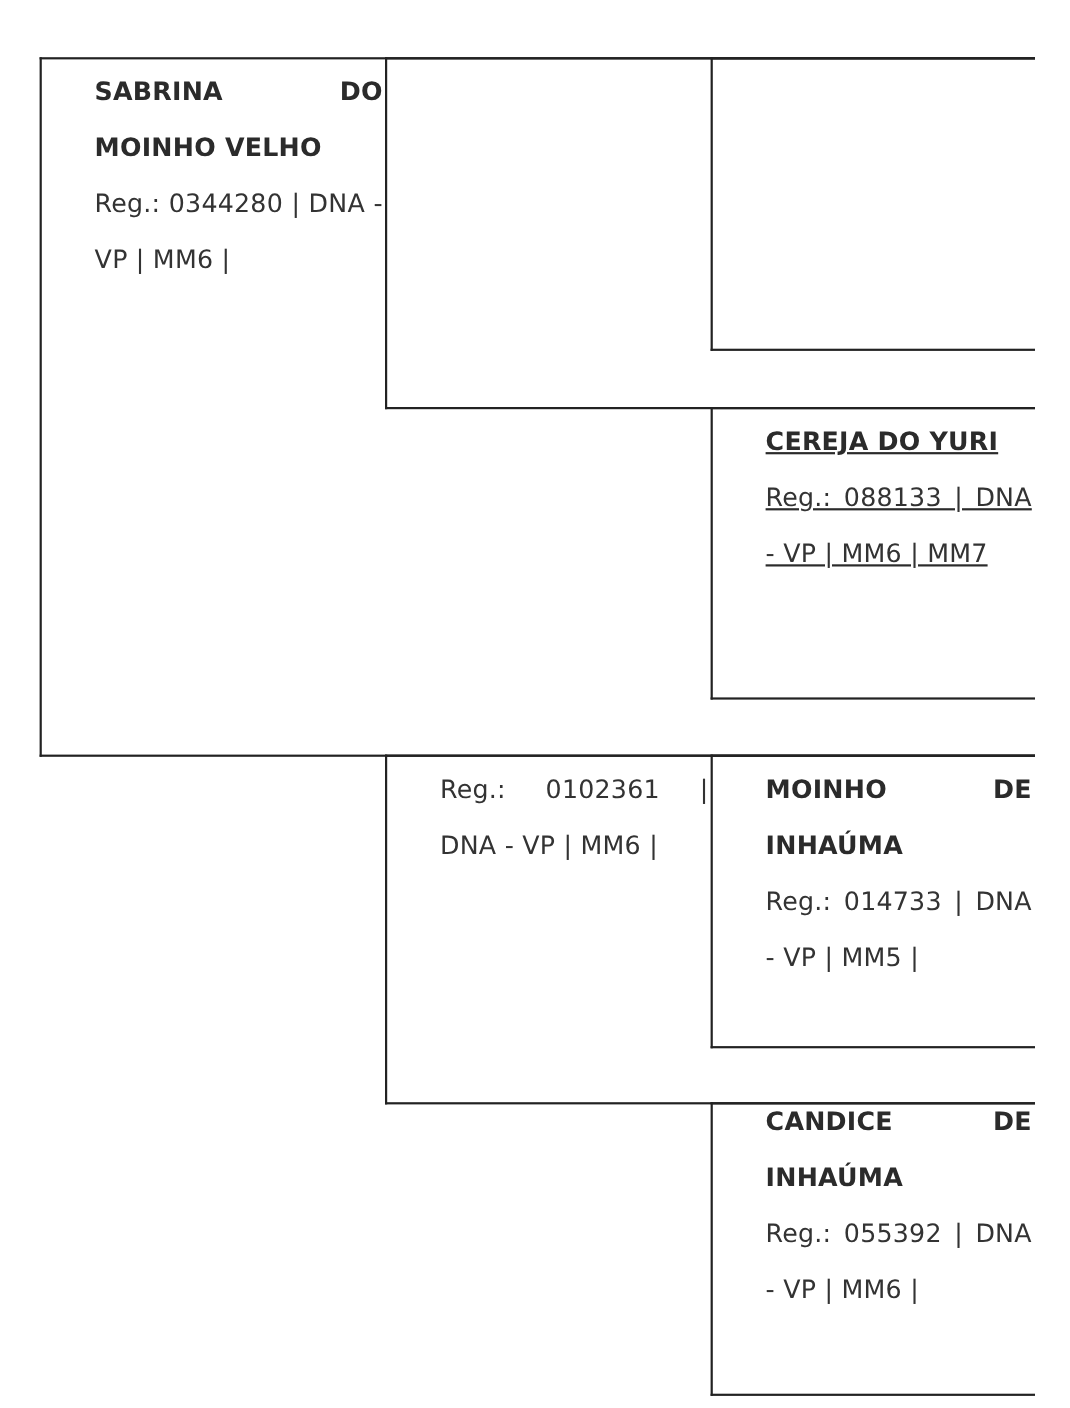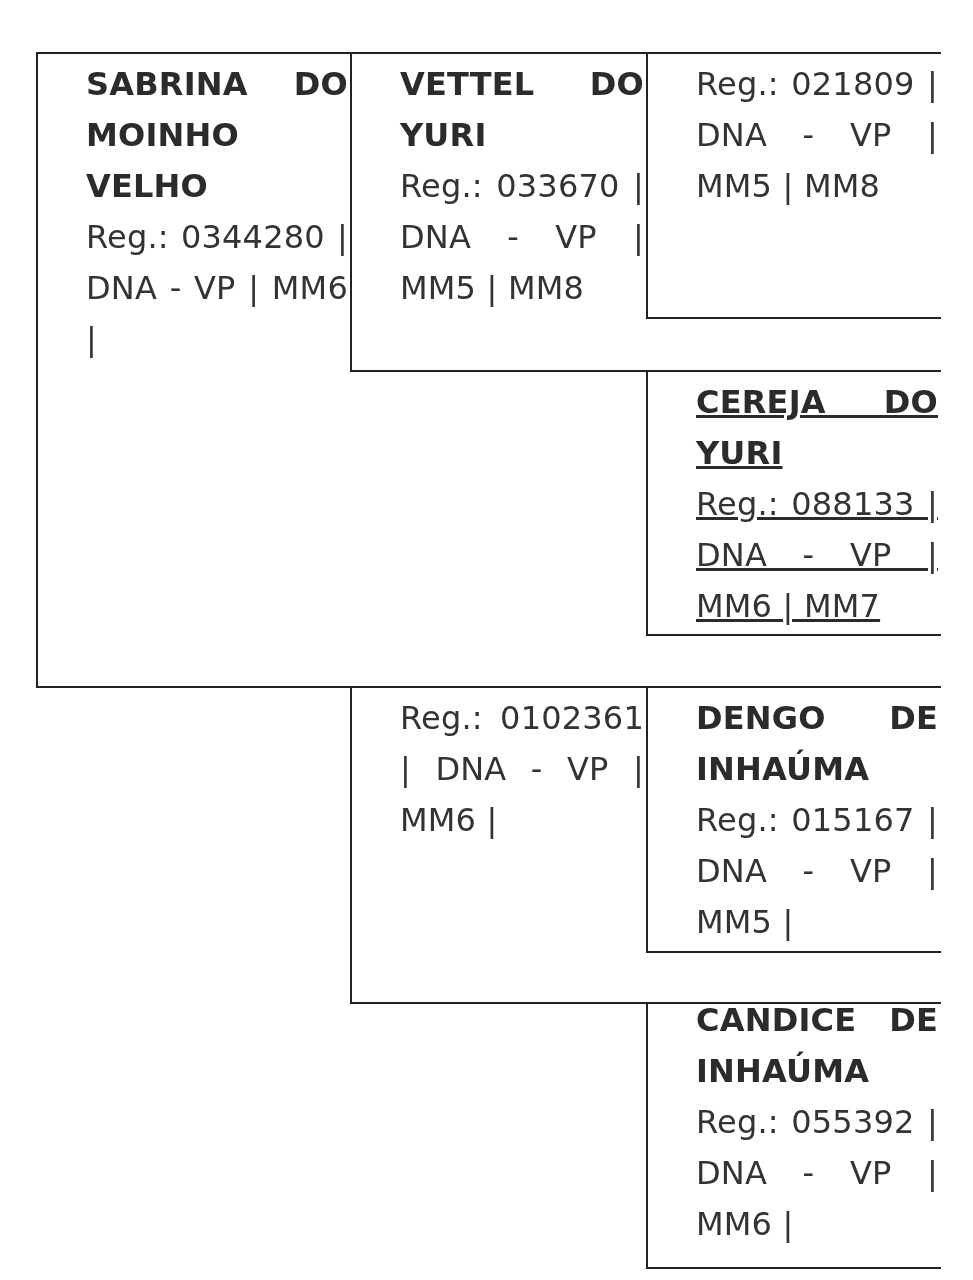--- a/index.html
+++ b/index.html
@@ -27,21 +27,21 @@
       box-sizing: border-box;
       border-top: 2px solid #222;
       border-left: 2px solid #222;
       border-bottom: 2px solid #222;
       background: transparent;
     }
     .card {
       position: absolute;
       box-sizing: border-box;
       padding: 0;
-      font-size: 32px;
+      font-size: 23px;
       line-height: 51px;
       text-align: justify;
       text-align-last: left;
       word-spacing: 0px;
       letter-spacing: 0.2px;
     }
     .name {
       display: block;
       font-weight: bold;
       color: #2b2b2b;
@@ -74,41 +74,36 @@
 
   <div class="box" style="left:646px; top:686px; width:340px; height:267px;"></div>
 
   <div class="box" style="left:646px; top:1002px; width:340px; height:267px;"></div>
 
   <div class="card" style="left:86px; top:59px; width:262px;">
     <span class="name">SABRINA DO MOINHO VELHO</span>
     <span class="info">Reg.: 0344280 | DNA - VP | MM6 |</span>
   </div>
 
-  <div class="card" style="left:400px; top:59px; width:244px;">
-    <span class="name">VETTEL DO YURI</span>
-    <span class="info">Reg.: 033670 | DNA - VP | MM5 | MM8</span>
-  </div>
 
   <div class="card" style="left:696px; top:59px; width:242px;">
-    <span class="info">Reg.: 021809 | DNA - VP | MM5 | MM8</span>
   </div>
 
   <div class="card" style="left:696px; top:377px; width:242px;text-decoration:underline;">
     <span class="name">CEREJA DO YURI</span>
     <span class="info">Reg.: 088133 | DNA - VP | MM6 | MM7</span>
   </div>
 
   <div class="card" style="left:400px; top:693px; width:244px;">
     <span class="info">Reg.: 0102361 | DNA - VP | MM6 |</span>
   </div>
 
   <div class="card" style="left:696px; top:693px; width:242px;">
-    <span class="name">DENGO DE INHAÚMA</span>
-    <span class="info">Reg.: 015167 | DNA - VP | MM5 |</span>
+    <span class="name">MOINHO DE INHAÚMA</span>
+    <span class="info">Reg.: 014733 | DNA - VP | MM5 |</span>
   </div>
 
   <div class="card" style="left:696px; top:995px; width:242px;">
     <span class="name">CANDICE DE INHAÚMA</span>
     <span class="info">Reg.: 055392 | DNA - VP | MM6 |</span>
   </div>
 
 </div>
 
 </body></html>

